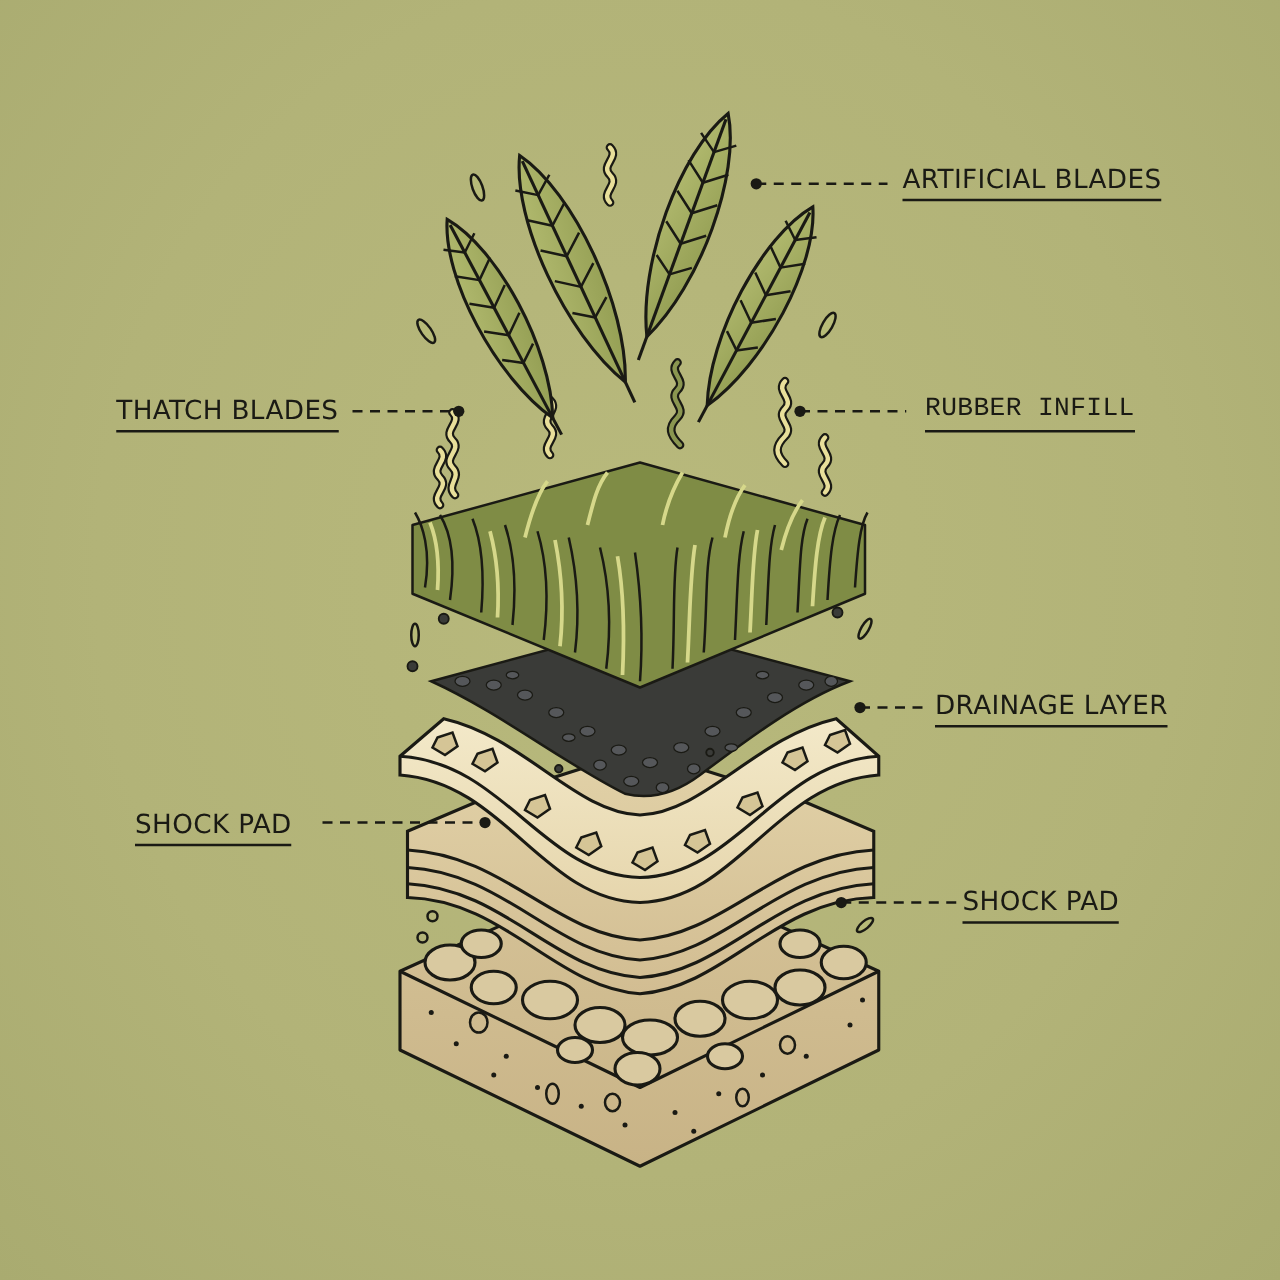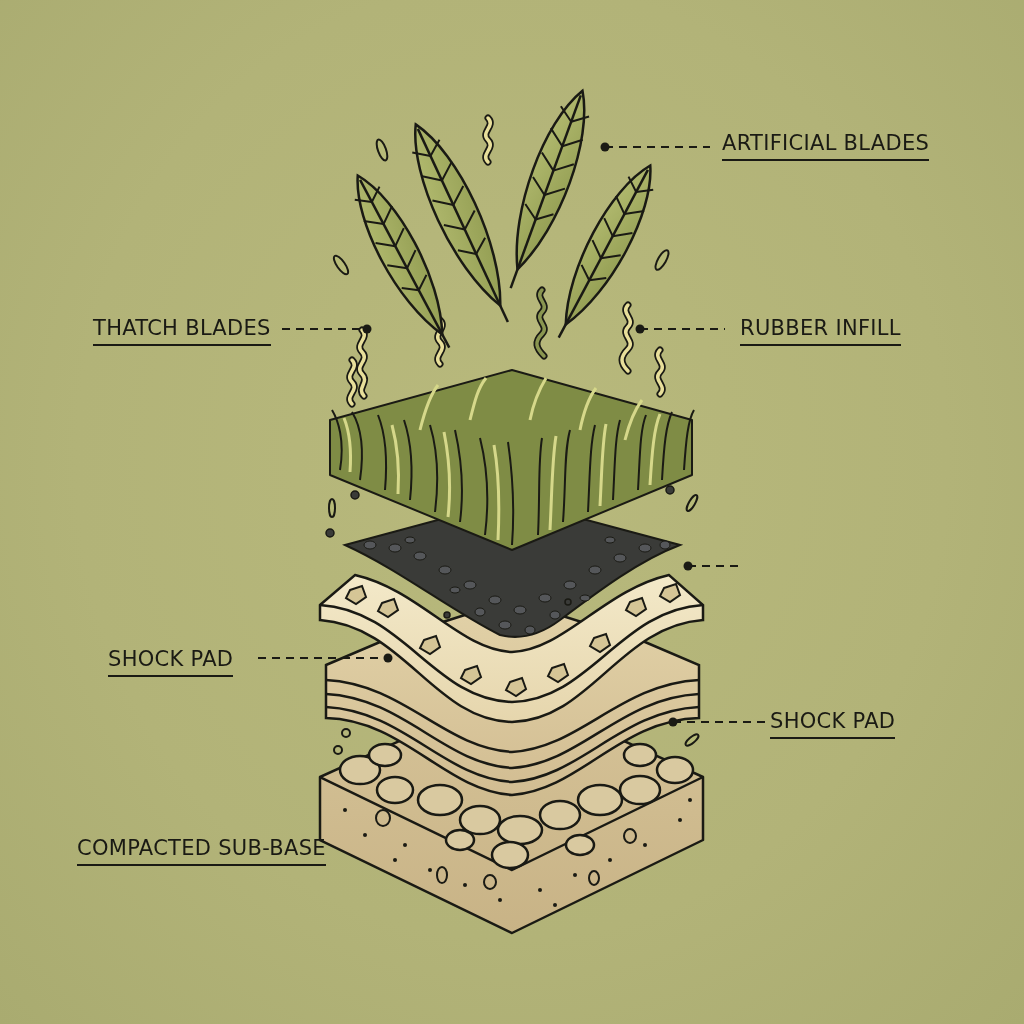--- a/index.html
+++ b/index.html
@@ -251,17 +251,17 @@
     <circle cx="367" cy="329" r="4.5"></circle>
     <circle cx="640" cy="329" r="4.5"></circle>
     <circle cx="688" cy="566" r="4.5"></circle>
     <circle cx="388" cy="658" r="4.5"></circle>
     <circle cx="673" cy="722" r="4.5"></circle>
   </g>
 </svg>
 
 <div class="label" style="left:722px; top:131px;">ARTIFICIAL BLADES</div>
 <div class="label" style="left:93px; top:316px;">THATCH BLADES</div>
-<div class="label" style="left:740px; top:316px;">RUBBER INFILL</div>
+<div class="label" style="left:740px; top:316px;font-family:Liberation Mono, monospace;">RUBBER INFILL</div>
+<div class="label" style="left:748px; top:552px;">DRAINAGE LAYER</div>
 <div class="label" style="left:108px; top:647px;">SHOCK PAD</div>
 <div class="label" style="left:770px; top:709px;">SHOCK PAD</div>
-<div class="label" style="left:77px; top:836px;">COMPACTED SUB-BASE</div>
 </div>
 
 </body></html>

